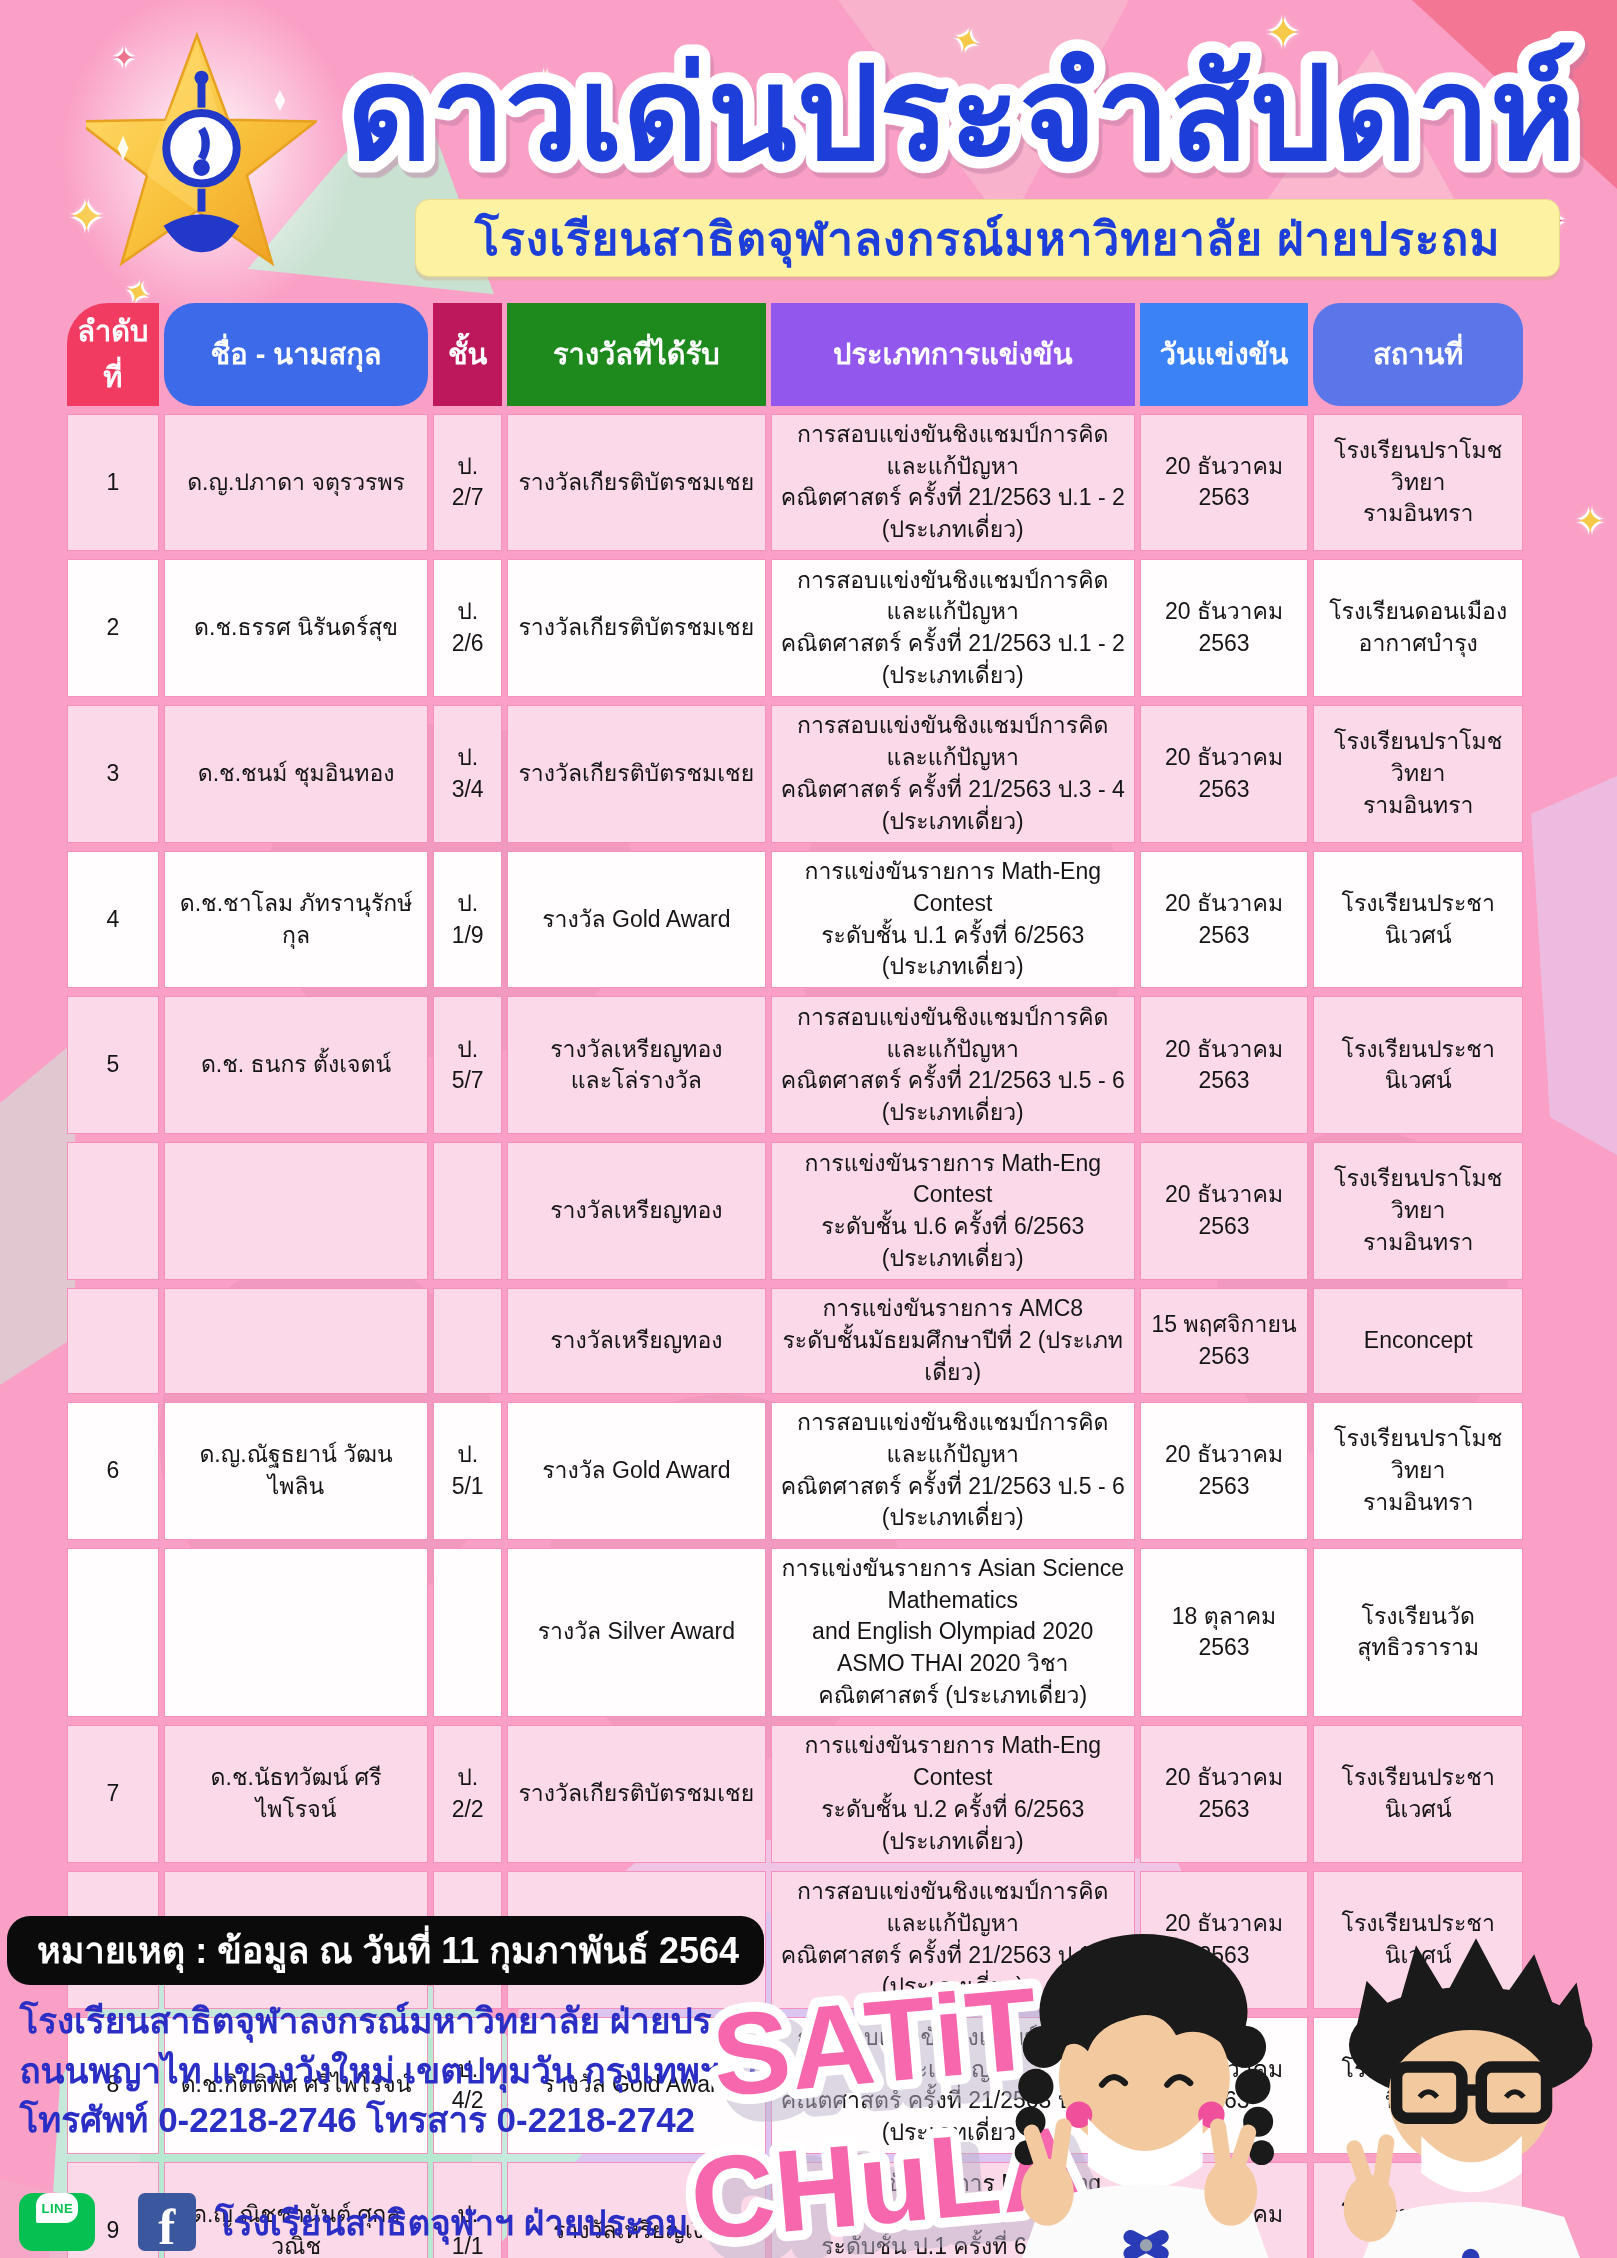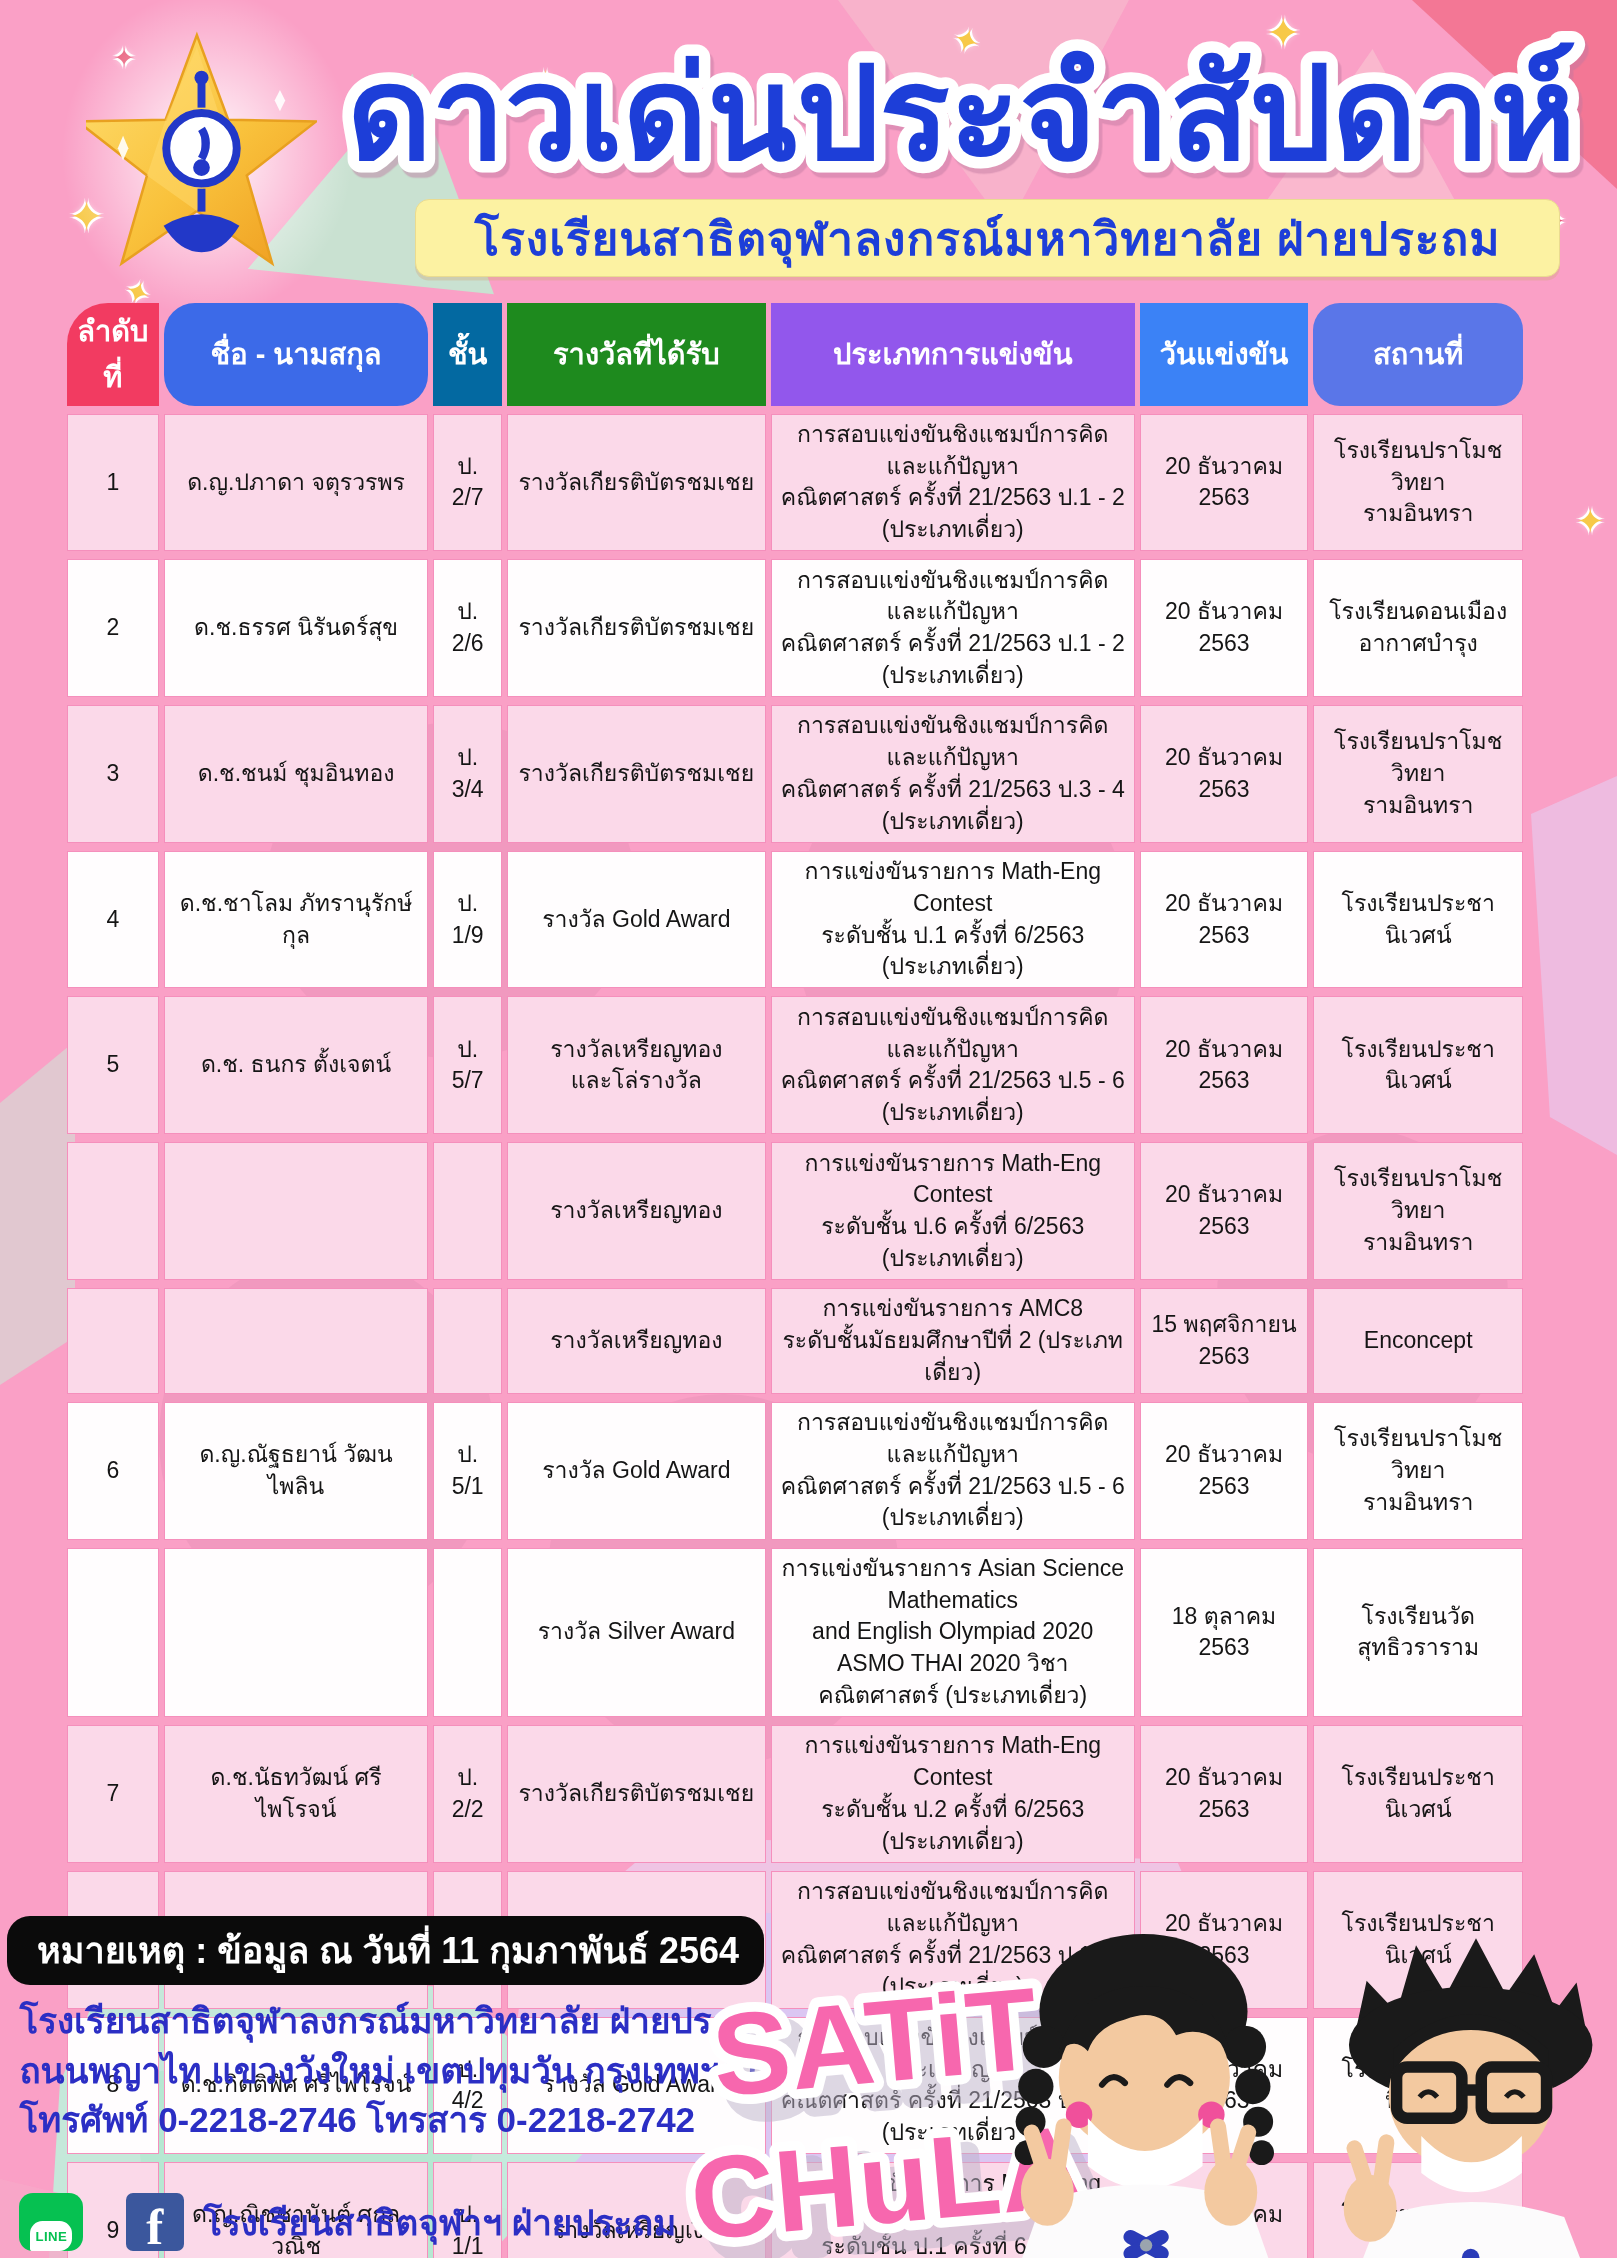--- a/index.html
+++ b/index.html
@@ -58,22 +58,22 @@
   .awards tr.pink td{background:#FBD9E9;}
   .awards tr.white td{background:#FFFDFE;}
   
   .note-bar{position:absolute;left:7px;top:1916px;width:757px;height:69px;background:#0B0B0B;
     border-radius:23px;display:flex;align-items:center;}
   .note-bar span{color:#fff;font-size:36px;font-weight:bold;padding-left:30px;}
   
   .footer{position:absolute;left:19.4px;top:1996px;color:#2B2EC4;}
   .footer .fline{font-size:35px;font-weight:bold;line-height:1.42;}
   .social{position:absolute;left:19.4px;top:2193px;display:flex;align-items:center;gap:19.4px;}
-  .line-badge{width:64px;height:58px;background:#06C151;border-radius:14px;
-    display:flex;align-items:flex-end;justify-content:center;}
+  .line-badge{width:76px;height:58px;background:#06C151;border-radius:14px;
+    display:flex;align-items:flex-start;justify-content:center;}
   .line-bubble{width:42px;height:30px;background:#fff;border-radius:12.4px 12.4px 12.4px 2.6px;
     display:flex;align-items:center;justify-content:center;
     color:#06C151;font-size:13.2px;font-weight:bold;letter-spacing:0.4px;}
   .line-label{color:#232A9C;font-size:39px;font-weight:bold;letter-spacing:0.9px;}
   .fb-badge{width:58px;height:58px;background:#3B579D;border-radius:7px;position:relative;
     display:flex;align-items:flex-end;justify-content:center;overflow:hidden;margin-left:23px;}
   .fb-badge span{color:#fff;font-size:51px;font-weight:bold;
     font-family:"Liberation Serif","DejaVu Serif",serif;line-height:.95;}
   .fb-label{color:#2B2EC4;font-size:35px;font-weight:bold;}
   
@@ -154,21 +154,21 @@
         <col style="width:4.7%">
       <col style="width:17.8%">
         <col style="width:25.0%">
         <col style="width:11.6%">
         <col style="width:14.4%">
     </colgroup>
     <thead>
         <tr id="awards-head">
           <th style="background-color: rgb(242, 59, 97);">ลำดับที่</th>
           <th style="background-color: rgb(60, 106, 232); border-radius: 31px;">ชื่อ - นามสกุล</th>
-          <th style="background-color: #0369a1;">ชั้น</th>
+          <th style="background-color: #be185d;">ชั้น</th>
           <th style="background-color: rgb(30, 138, 30);">รางวัลที่ได้รับ</th>
           <th style="background-color: rgb(146, 87, 236);">ประเภทการแข่งขัน</th>
           <th style="background-color: #3b82f6;">วันแข่งขัน</th>
           <th style="background-color: rgb(90, 118, 232);">สถานที่</th>
         </tr>
       </thead>
     <tbody id="awards-body">
         <tr class="pink">
           <td>1</td>
           <td>ด.ญ.ปภาดา  จตุรวรพร</td>

